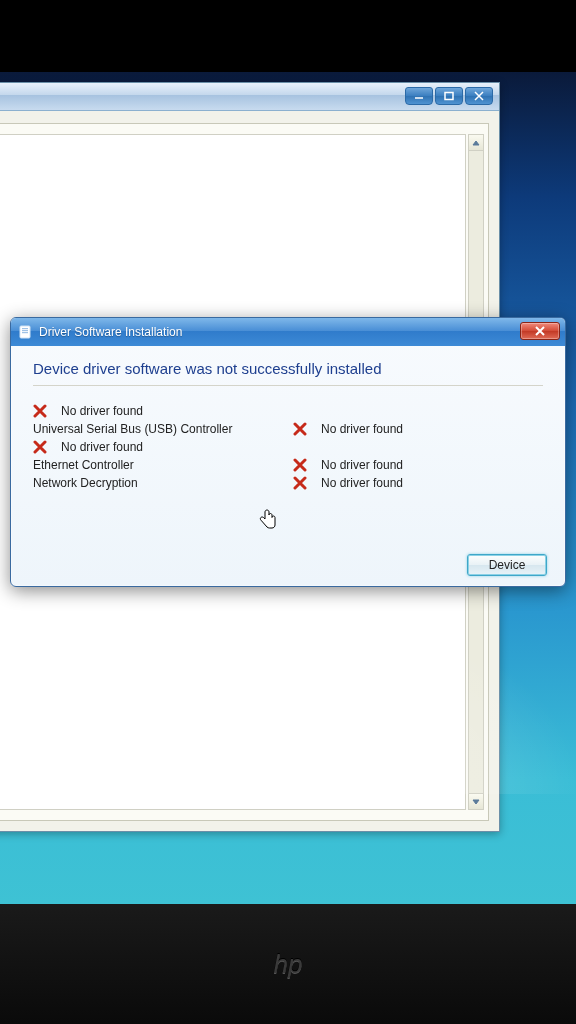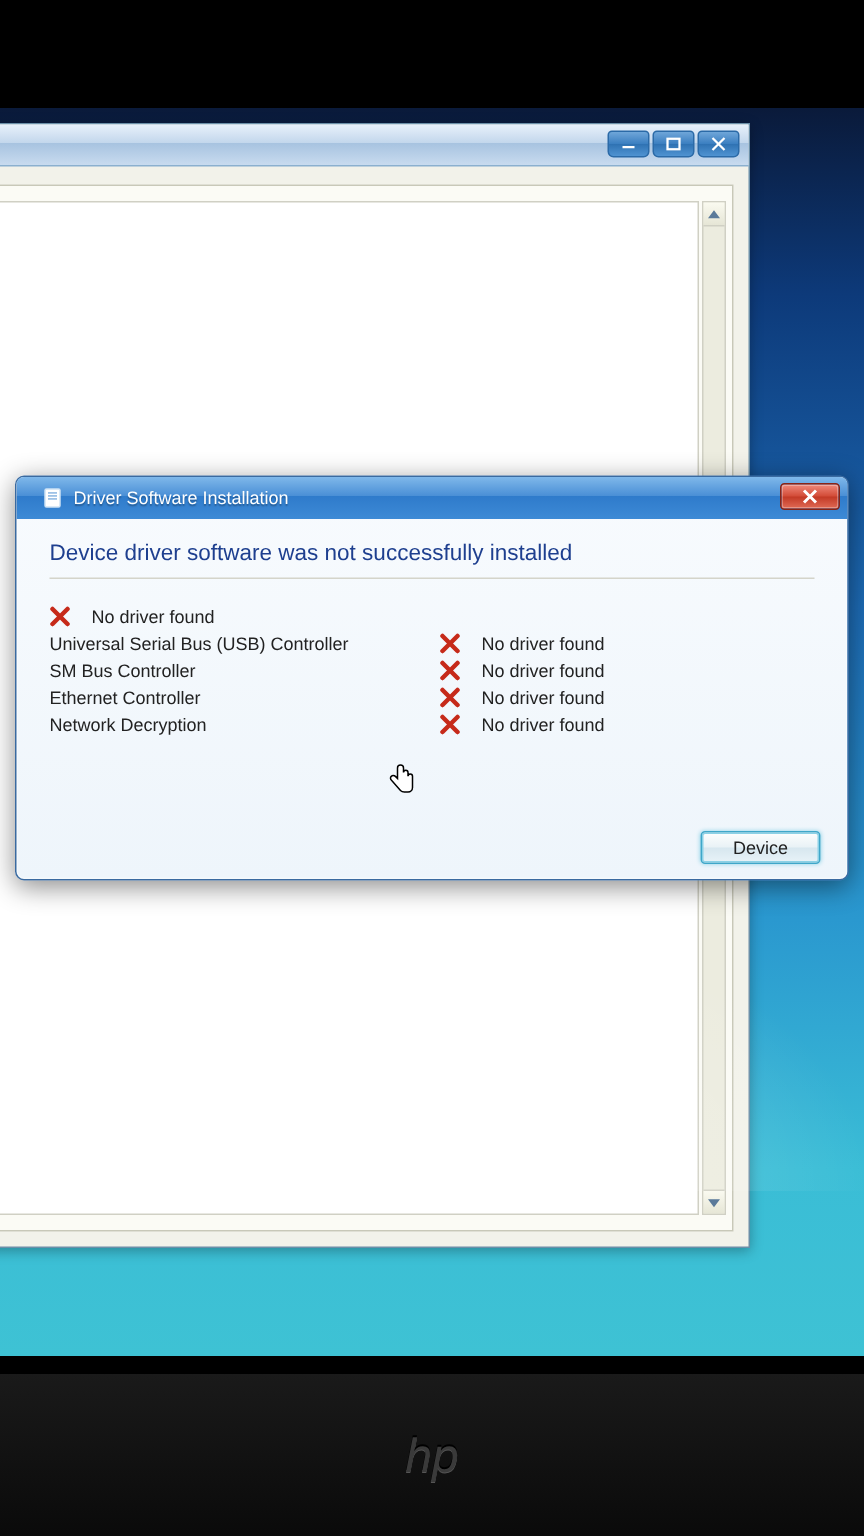--- a/index.html
+++ b/index.html
@@ -11,24 +11,24 @@
   }
   
   .monitor {
     position: absolute;
     top: 72px; left: 0; right: 0; bottom: 120px;
     background: linear-gradient(180deg, #0a1a3a 0%, #0d3a7a 15%, #1d6bb5 40%, #2a98cf 65%, #3abdd6 85%, #3ec2d4 100%);
     overflow: hidden;
   }
   .bezel-bottom {
     position: absolute;
-    left:0; right:0; bottom:0; height:108px;
+    left:0; right:0; bottom:0; height:120px;
     background: linear-gradient(180deg,#1a1a1a,#0a0a0a);
     display:flex; align-items:center; justify-content:center;
-    color:#444; font-style:italic; font-size:32px; font-family: "Segoe UI", sans-serif;
+    color:#444; font-style:italic; font-size:26px; font-family: "Segoe UI", sans-serif;
   }
   .bezel-bottom .logo { color:#3a3a3a; text-shadow:0 -1px 0 #000,0 1px 0 #555; }
   
   .bg-window {
     position: absolute;
     top: 10px; left: -40px; width: 540px; height: 750px;
     background: #f2f2ea;
     border: 1px solid #6a8fa8;
     box-shadow: 0 2px 8px rgba(0,0,0,.3);
   }
@@ -78,21 +78,21 @@
     top: 245px; left: 10px; width: 556px; height: 270px;
     background: linear-gradient(180deg,#f8fbfe,#eef5fb);
     border: 1px solid #3a6aa0;
     border-radius: 6px;
     box-shadow: 0 4px 18px rgba(0,0,0,.45), 0 0 0 1px rgba(255,255,255,.4) inset;
     overflow: hidden;
   }
   .dialog-titlebar {
     height: 28px;
     background: linear-gradient(180deg,#7fb8ea 0%, #4a8fd6 45%, #2f7bcb 46%, #3d8ad6 100%);
-    display:flex; align-items:center; padding:0 16px;
+    display:flex; align-items:center; padding:0 6px;
     color:#fff; font-size:12px;
     position:relative;
     text-shadow:0 1px 1px rgba(0,0,0,.3);
   }
   .dialog-titlebar .icon {
     width:16px;height:16px;margin-right:6px;
     display:flex;align-items:center;justify-content:center;
   }
   .dialog-close {
     position:absolute; right:5px; top:4px;
@@ -242,21 +242,20 @@
             <span class="status-cell">
               <span class="x-icon">
                 <svg viewBox="0 0 14 14">
                   <path d="M2 2l10 10M12 2L2 12" stroke="#c62a1a" stroke-width="3" stroke-linecap="round"></path>
                 </svg>
               </span>
               <span>No driver found</span>
             </span>
           </div>
           <div class="device-row">
-            <span class="device-name">SM Bus Controller</span>
             <span class="status-cell">
               <span class="x-icon">
                 <svg viewBox="0 0 14 14">
                   <path d="M2 2l10 10M12 2L2 12" stroke="#c62a1a" stroke-width="3" stroke-linecap="round"></path>
                 </svg>
               </span>
               <span>No driver found</span>
             </span>
           </div>
           <div class="device-row">

